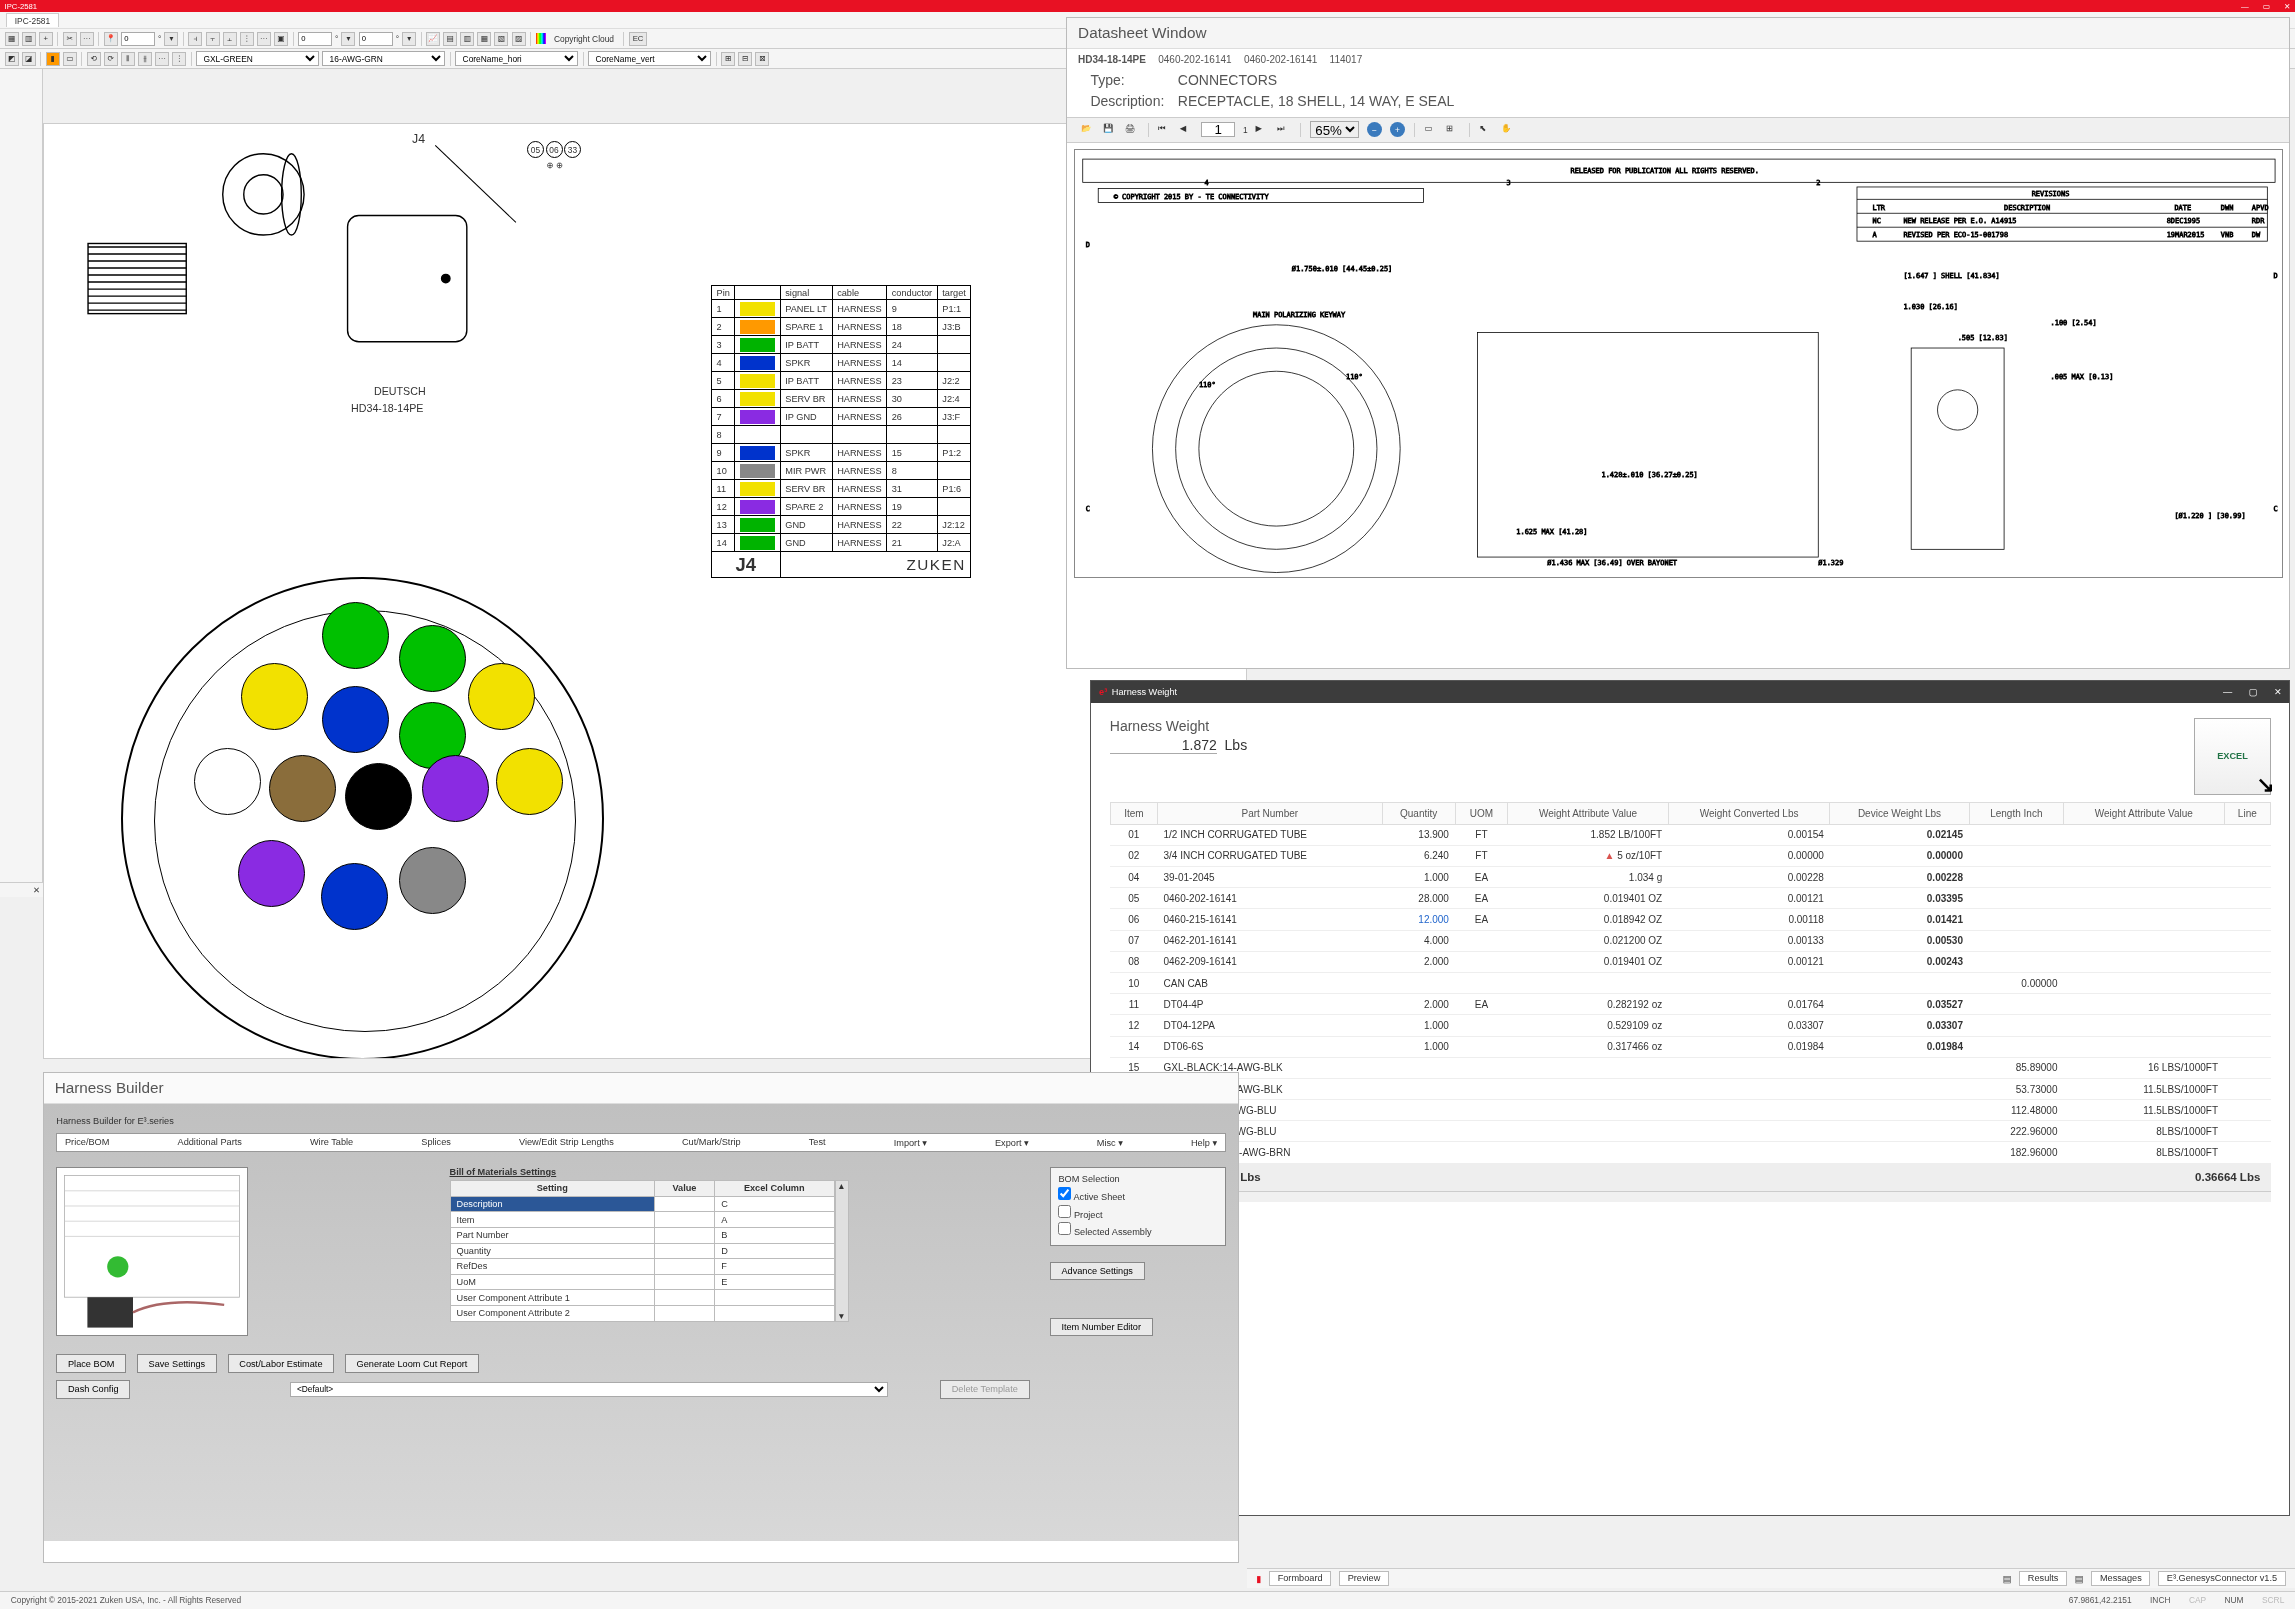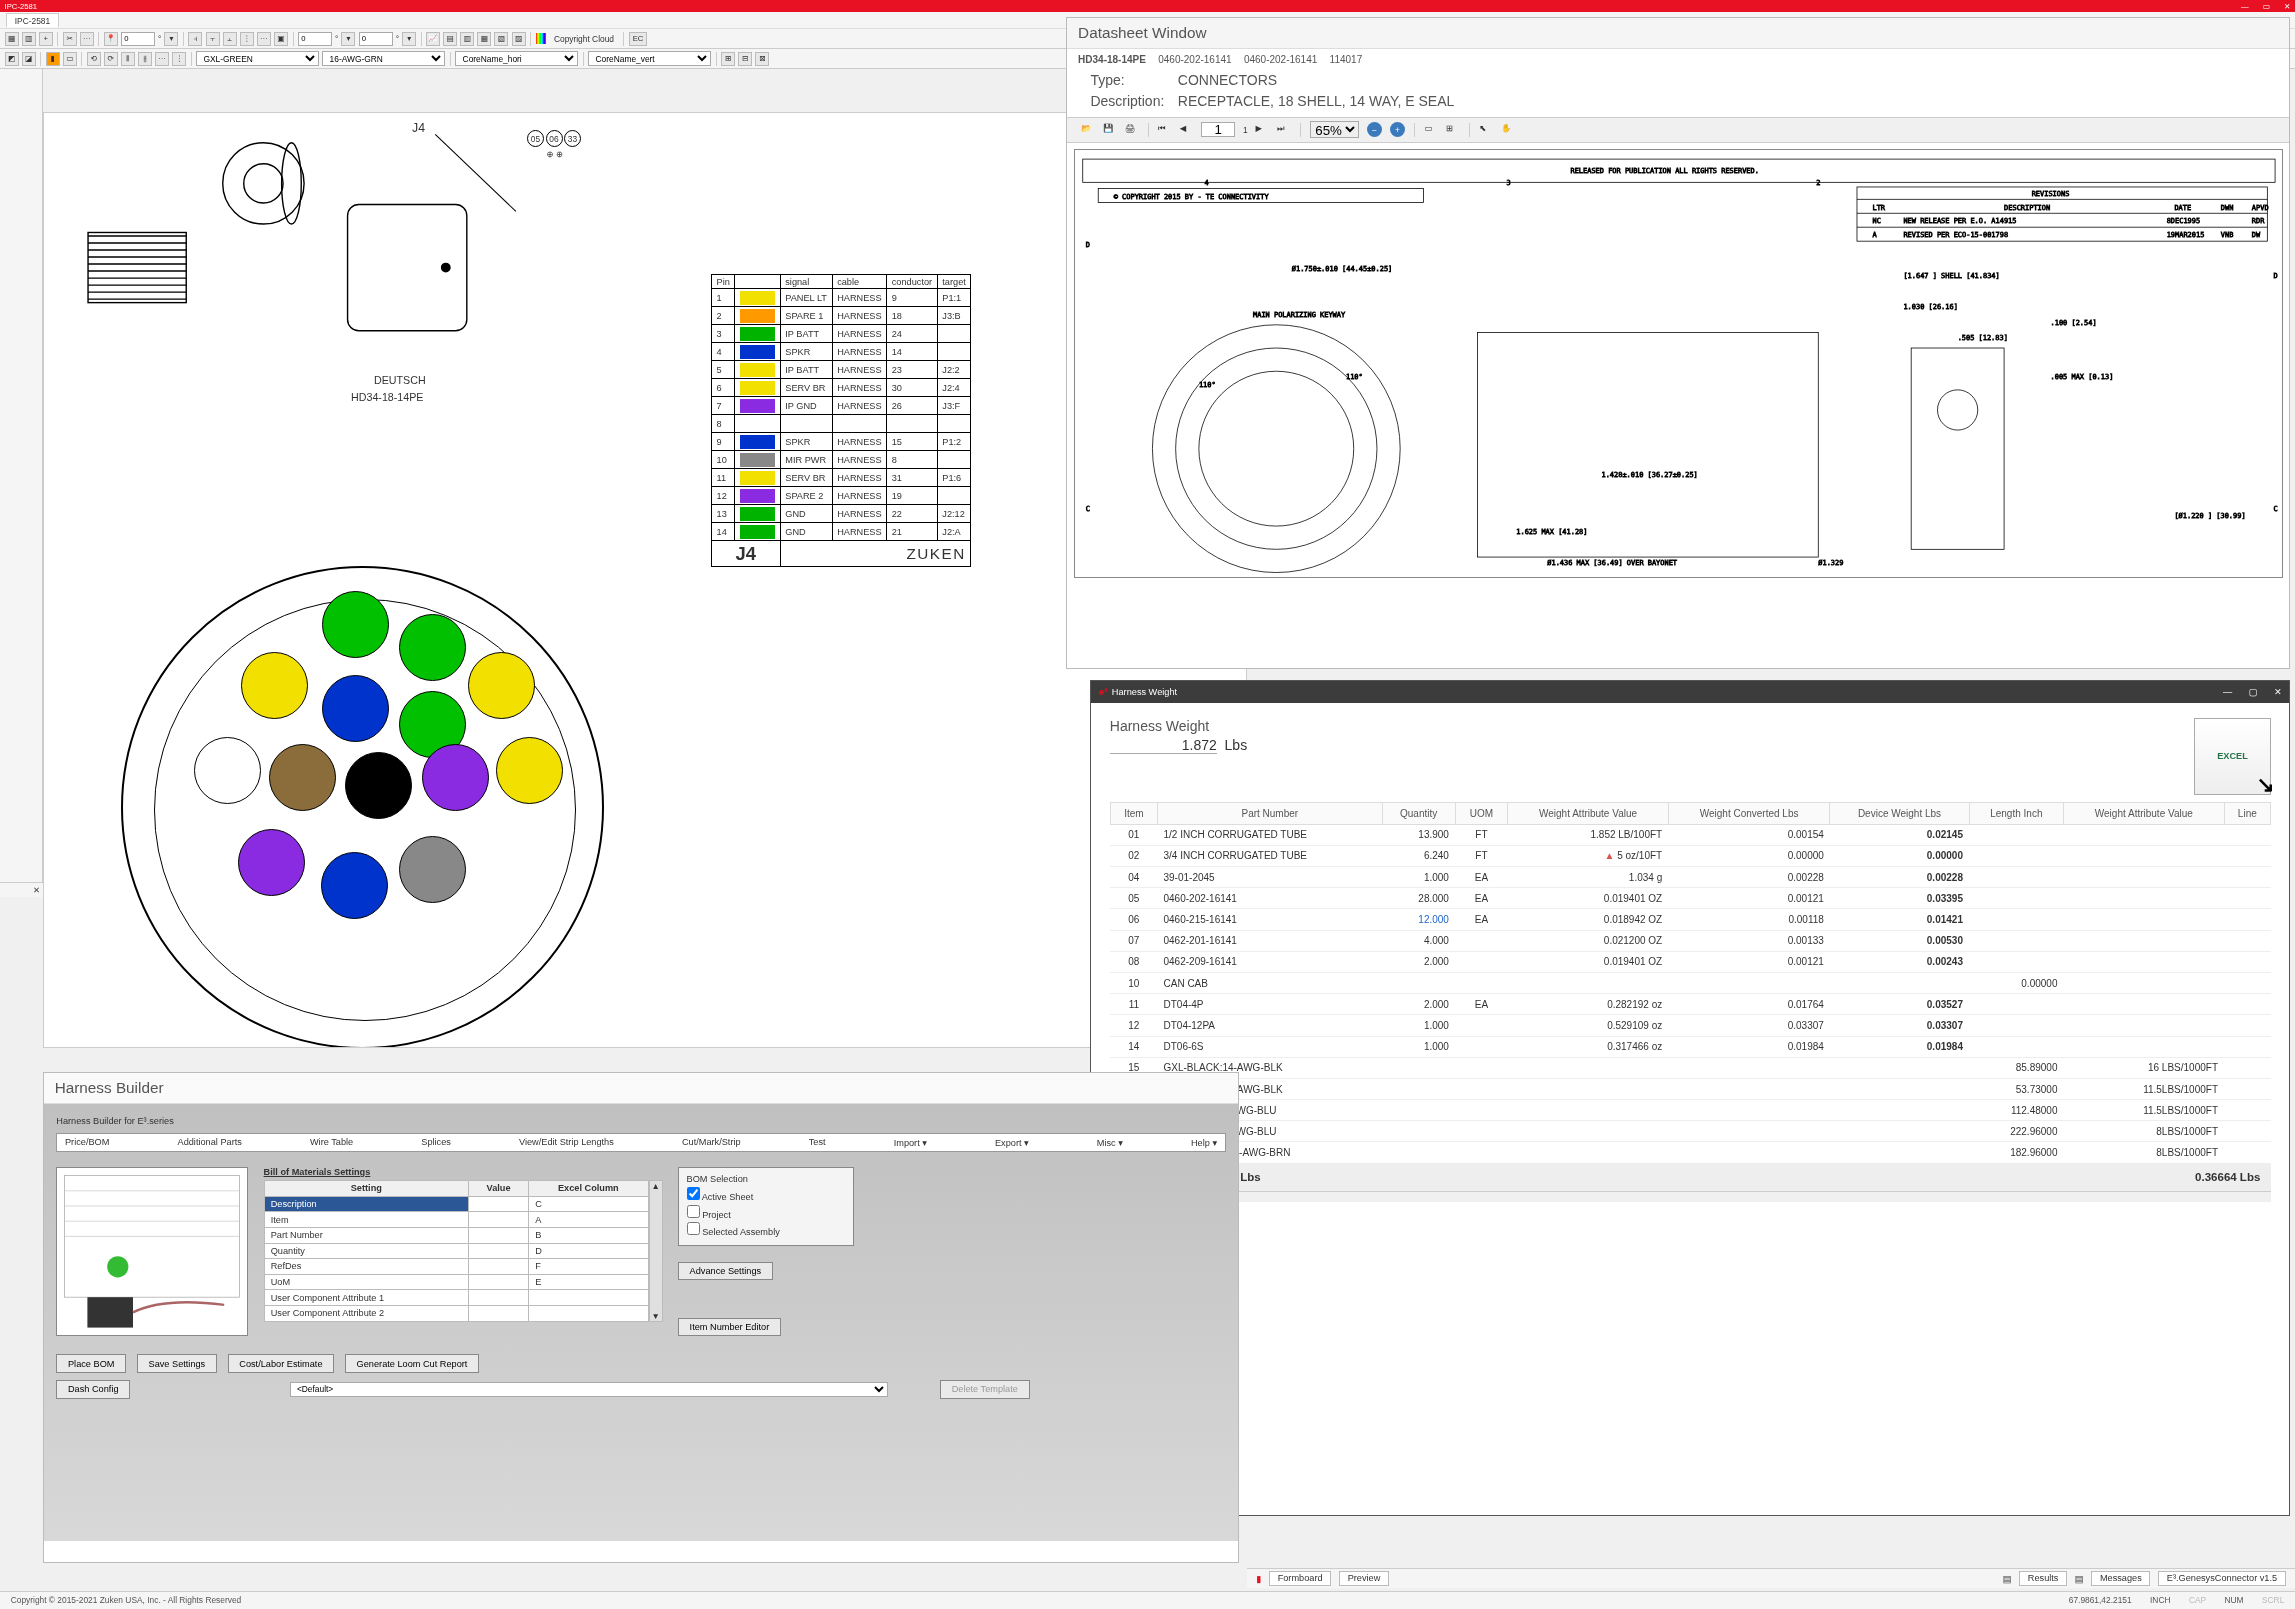--- a/index.html
+++ b/index.html
@@ -21,21 +21,21 @@
 .tb-combo { height: 15.3px; border: 0.8px solid #aaa; font-size: 8.4px; padding: 0 2.3px; background: #fff; }
 
 
 .toolbar2 { background: #f5f5f5; height: 20px; border-bottom: 0.8px solid #ccc; display: flex; align-items: center; gap: 3.1px; padding: 0 4.6px; }
 
 
 .leftpal { position: absolute; left: 0; top: 69px; width: 43px; height: 813px; background: #f5f5f5; border-right: 0.8px solid #ccc; }
 .leftspacer { position: absolute; left: 0; top: 882px; width: 43px; height: 15.3px; background: #f5f5f5; border-top: 0.8px solid #ccc; }
 
 
-.canvas { position: absolute; left: 43px; top: 112px; right: 1048px; height: 936px; background: #fff; border: 0.8px solid #ccc; overflow: hidden; }
+.canvas { position: absolute; left: 43px; top: 123px; right: 1048px; height: 936px; background: #fff; border: 0.8px solid #ccc; overflow: hidden; }
 .canvas-inner { position: relative; width: 100%; height: 100%; }
 .conn-label { position: absolute; font-size: 10.7px; }
 .conn-circles-lbl { position: absolute; left: 483px; top: 17px; }
 .conn-circles-lbl span { display: inline-block; width: 17px; height: 17px; border: 1.2px solid #000; border-radius: 50%; text-align: center; line-height: 17px; font-size: 8.4px; margin-right: 1.5px; }
 
 .pin-table { position: absolute; left: 667px; top: 161px; border-collapse: collapse; font-size: 9.2px; }
 .pin-table th, .pin-table td { border: 0.8px solid #000; padding: 1.5px 4.6px; text-align: left; }
 .pin-table th { font-weight: normal; }
 .color-sw { width: 35px; height: 14px; }
 
@@ -74,21 +74,21 @@
 .hw-total { background: #eee; font-weight: bold; padding: 7.7px 10.7px; display: flex; justify-content: space-between; font-size: 11.5px; }
 .hw-scroll { height: 10.7px; background: #f0f0f0; border-top: 0.8px solid #ccc; }
 
 
 .hbuilder { position: absolute; left: 43px; top: 1072px; width: 1196px; height: 491px; background: #fff; border: 0.8px solid #bbb; }
 .hb-title { font-size: 15.3px; color: #555; padding: 6.1px 10.7px; border-bottom: 0.8px solid #ddd; background: #fafafa; }
 .hb-inner { background: linear-gradient(#c0c0c0,#d8d8d8); height: 437px; padding: 12.3px; position: relative; }
 .hb-intitle { font-size: 9.2px; margin-bottom: 6.1px; }
 .hb-menu { background: #fff; padding: 3.1px 7.7px; border: 0.8px solid #999; display: flex; gap: 17px; font-size: 9.2px; justify-content: space-between; }
 .hb-menu span { cursor: pointer; }
-.hb-content { display: flex; gap: 15.3px; margin-top: 15.3px; }
+.hb-content { display: flex; gap: 15.3px; margin-top: 15.3px; justify-content: space-between; }
 .hb-thumb { width: 192px; height: 169px; background: #fff; border: 0.8px solid #888; }
 .hb-settings { width: 399px; }
 .hb-settings-title { font-size: 9.2px; margin-bottom: 3.1px; }
 .hb-grid { width: 100%; border-collapse: collapse; background: #fff; font-size: 9.2px; }
 .hb-grid th, .hb-grid td { border: 0.8px solid #bbb; padding: 2.3px 6.1px; }
 .hb-grid th { background: #f0f0f0; text-align: center; }
 .hb-bom-sel { width: 176px; border: 0.8px solid #888; background: #f4f4f4; padding: 6.1px 7.7px; font-size: 9.2px; }
 .hb-bom-sel label { display: block; margin: 2.3px 0; }
 .hb-btn { background: #eaeaea; border: 0.8px solid #888; padding: 3.1px 10.7px; font-size: 9.2px; cursor: pointer; }
 .hb-btnrow { margin-top: 18.4px; display: flex; gap: 10.7px; }

